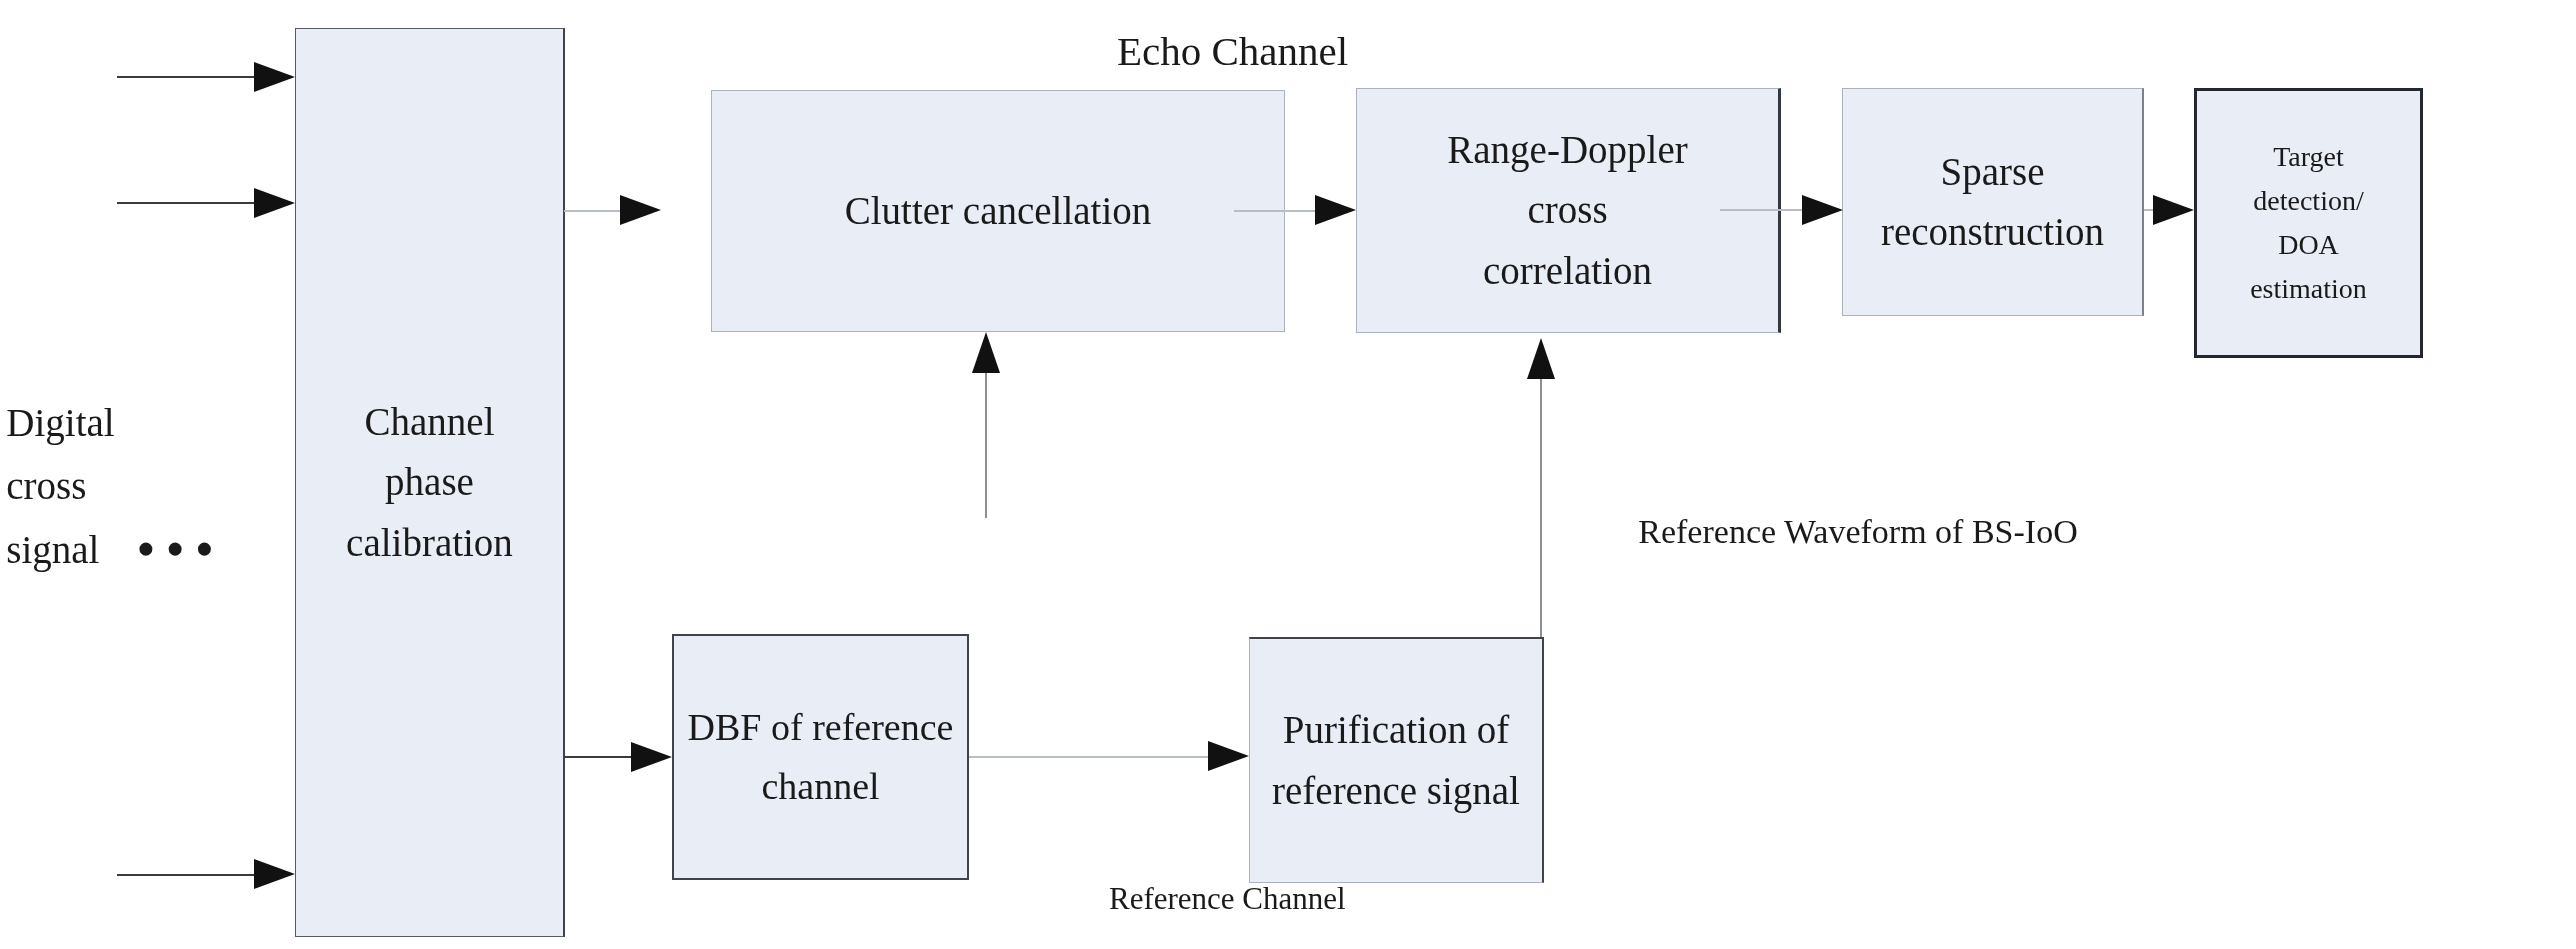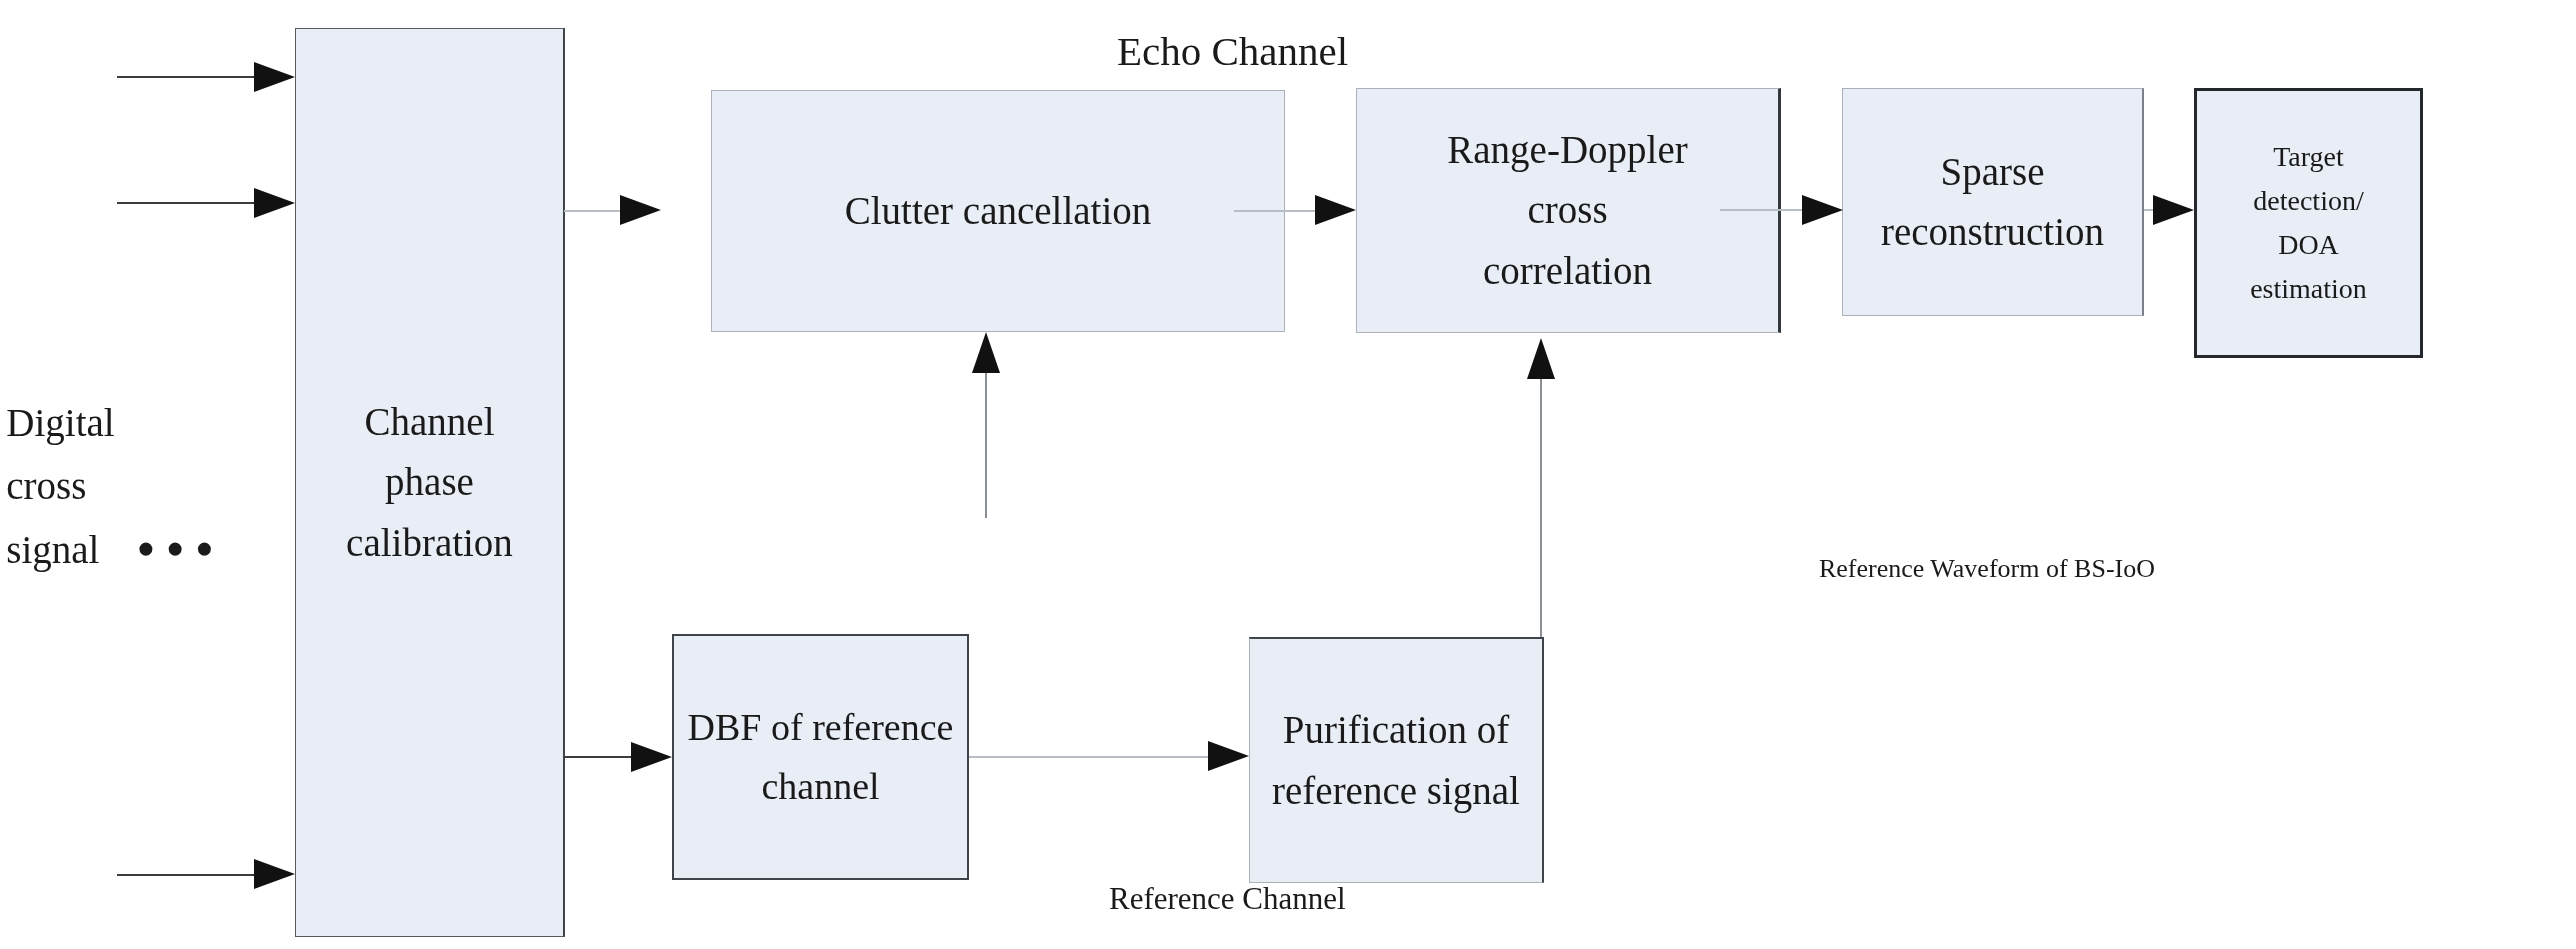--- a/index.html
+++ b/index.html
@@ -43,21 +43,21 @@
                  border: 2.3px solid var(--border_dark, #3f444a); font-size: 38px; font-family: Liberation Serif, serif; }
   #box-purif   { left: 1249px; top: 637px; width: 295px; height: 246px;
                  border: 1.6px solid var(--border_light, #aab1ba);
                  border-top: 2.3px solid var(--border_dark, #3f444a);
                  border-right: 2.3px solid var(--border_dark, #3f444a); }
 
   
   .free-label { position: absolute; }
   #lbl-echo      { left: 1117px; top: 26.6px;   width: 352px; font-size: 41px; }
   #lbl-refchan   { left: 1109px; top: 881px; width: 398px; font-size: 31px; }
-  #lbl-refwave   { left: 1561px; top: 554px;  width: 594px; font-size: 26px; text-align: right; }
+  #lbl-refwave   { left: 1561px; top: 513px;  width: 594px; font-size: 34px; text-align: center; }
 
   #lbl-input { left: 6.3px; top: 391px; width: 258px; font-size: 39px; line-height: 63px; }
   #lbl-input .dots {
     font-size: 48px; font-weight: bold; letter-spacing: 12.5px;
     margin-left: 38px; vertical-align: -1.6px;
   }
 
   
   .stem-h { position: absolute; height: 1.6px; background: var(--arrow_light, #b7bdc5); }
   .stem-v { position: absolute; width: 1.6px;  background: #8b9097; }

